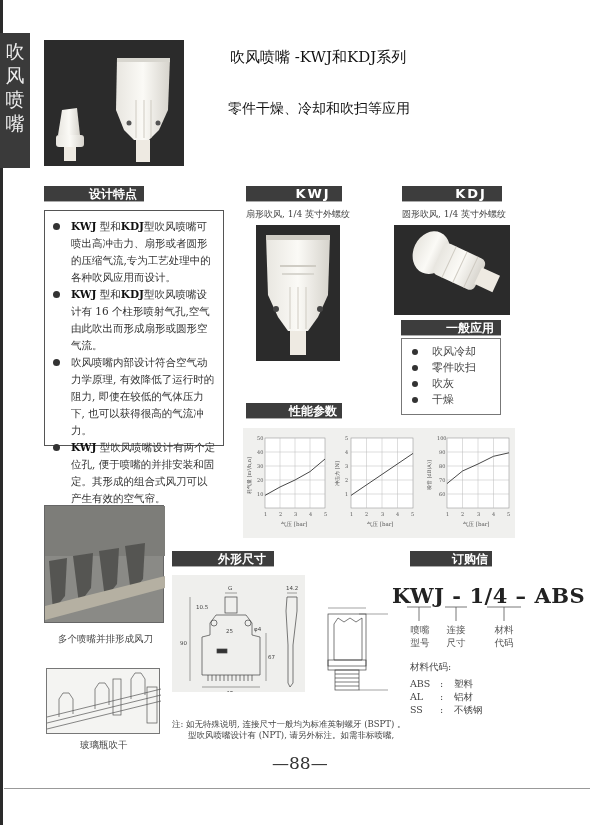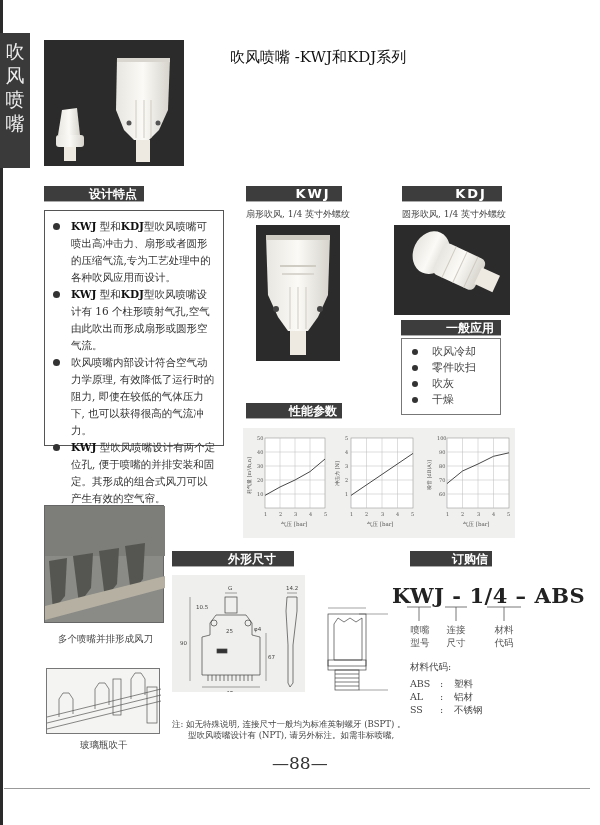--- a/index.html
+++ b/index.html
@@ -66,20 +66,21 @@
     <circle cx="85" cy="83" r="2.5" fill="#555"></circle>
       <circle cx="114" cy="83" r="2.5" fill="#555"></circle>
     <line x1="92" y1="60" x2="92" y2="98" stroke="#cfcbc2"></line>
       <line x1="100" y1="60" x2="100" y2="98" stroke="#cfcbc2"></line>
       <line x1="107" y1="60" x2="107" y2="98" stroke="#cfcbc2"></line>
   </svg>
 </div>
 
 <div class="abs title">吹风喷嘴 -KWJ和KDJ系列</div>
 <div class="abs subtitle">
+  <div>零件干燥、冷却和吹扫等应用</div>
 </div>
 
 <div class="abs hdr" style="left:44px;top:186px;width:100px;">设计特点</div>
 
 <div class="abs feat-box">
   <div class="feat-item">
     <span class="dot"></span>
     <b>KWJ</b><span> 型和</span><b>KDJ</b><span>型吹风喷嘴可喷出高冲击力、扇形或者圆形的压缩气流,专为工艺处理中的各种吹风应用而设计。</span>
   </div>
   <div class="feat-item">
@@ -247,21 +248,21 @@
       <path d="M12 48 L12 30 L16 24 L22 24 L26 30 L26 45"></path>
       <path d="M48 40 L48 20 L52 14 L58 14 L62 20 L62 36"></path>
       <path d="M84 30 L84 10 L88 4 L94 4 L98 10 L98 26"></path>
       <rect x="66" y="10" width="8" height="36"></rect>
         <rect x="100" y="18" width="10" height="36"></rect>
     </g>
   </svg>
 </div>
 <div class="abs caption" style="left:80px;top:739px;font-size:9.5px;">玻璃瓶吹干</div>
 
-<div class="abs hdr" style="left:172px;top:551px;width:122px;">外形尺寸</div>
+<div class="abs hdr" style="left:172px;top:551px;width:102px;">外形尺寸</div>
 <div class="abs dims-area">
   <svg width="133" height="117" viewBox="0 0 133 117" style="position:absolute;left:0;top:0;">
     <g stroke="#444" stroke-width="0.7" fill="none">
       <rect x="53" y="22" width="12" height="16"></rect>
       <path d="M44 40 L74 40 L80 48 L80 60 L88 62 L88 100 L30 100 L30 62 L38 60 L38 48 Z"></path>
       <circle cx="42" cy="48" r="3"></circle>
         <circle cx="76" cy="48" r="3"></circle>
       <rect x="45" y="74" width="10" height="4" fill="#333"></rect>
       <path d="M36 100 L36 106 M40 100 L40 106 M44 100 L44 106 M48 100 L48 106 M52 100 L52 106 M56 100 L56 106 M60 100 L60 106 M64 100 L64 106 M68 100 L68 106 M72 100 L72 106 M76 100 L76 106 M80 100 L80 106"></path>
       <line x1="18" y1="22" x2="18" y2="106" stroke-width="0.5"></line>

